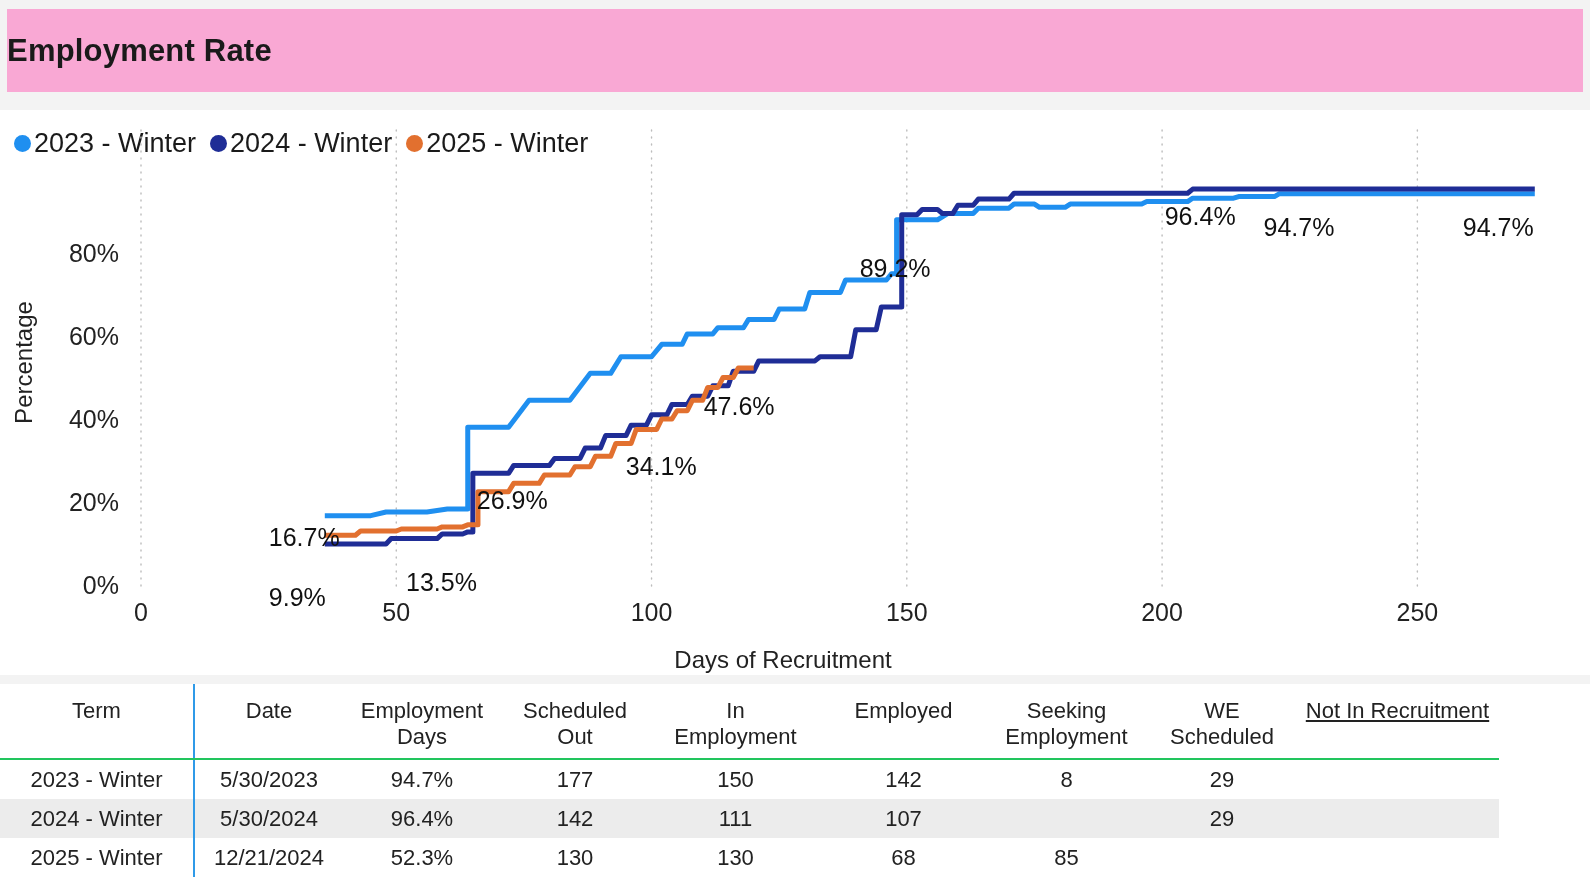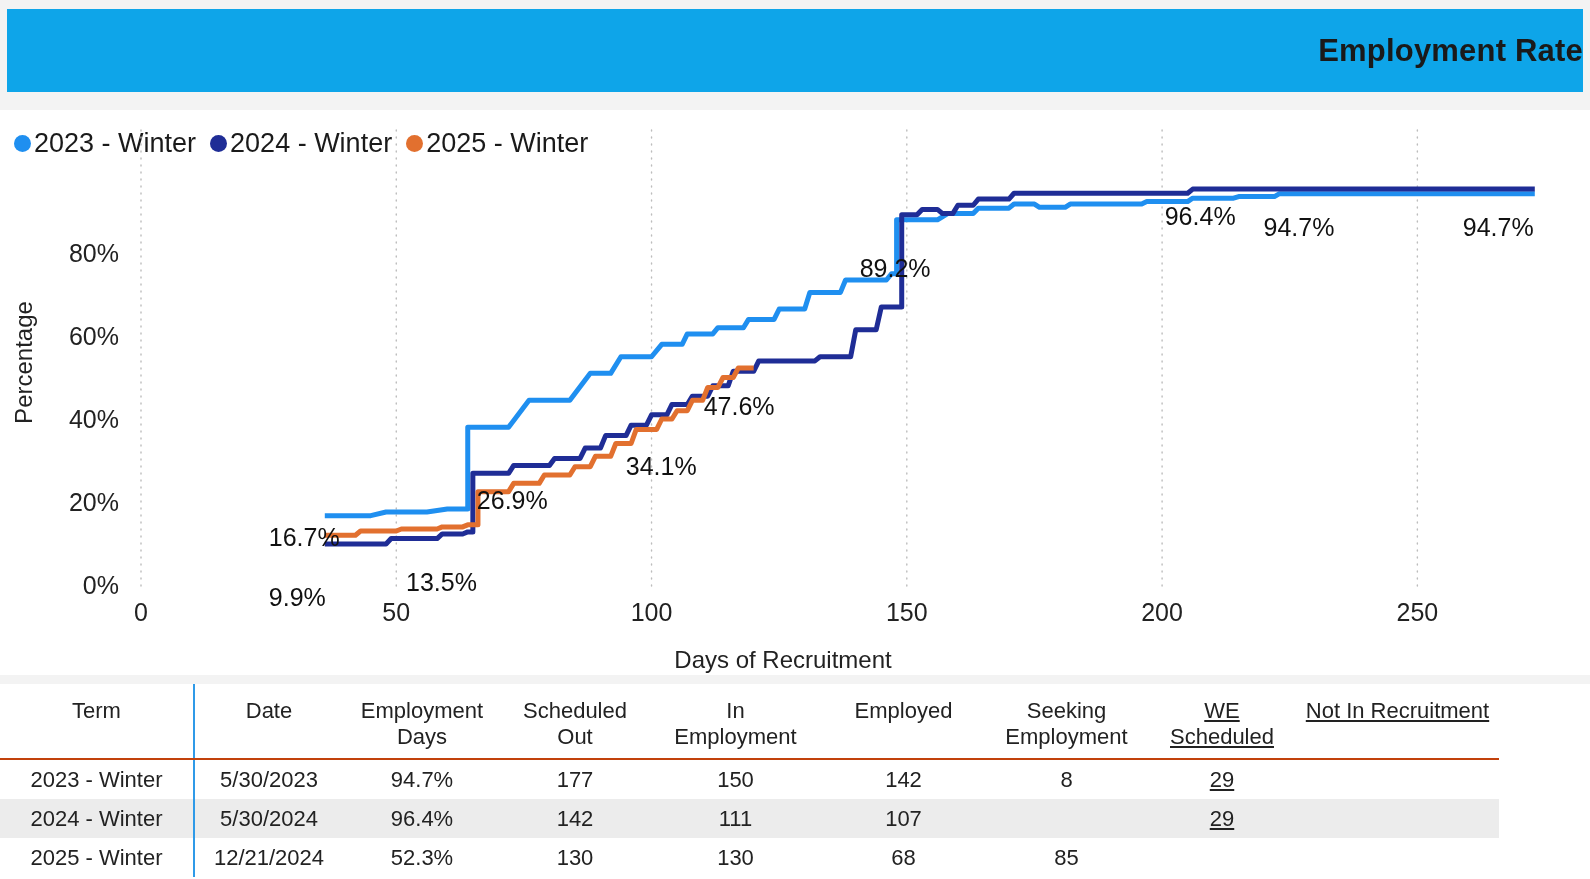--- a/index.html
+++ b/index.html
@@ -17,24 +17,24 @@
     background: #f3f3f3;
   }
 
   
   .header-band {
     position: absolute;
     left: 7px;
     top: 9px;
     width: 1576px;
     height: 83px;
-    background: #0ea5e9;
+    background: #f9a8d4;
     display: flex;
     align-items: center;
-    justify-content: flex-end;
+    justify-content: flex-start;
   }
   .header-title {
     font-size: 31px;
     font-weight: bold;
     color: #1a1a1a;
     letter-spacing: 0.2px;
   }
 
   
   .chart-card {
@@ -101,42 +101,42 @@
   table.grid th {
     font-weight: normal;
     font-size: 22px;
     color: #222;
     text-align: center;
     vertical-align: top;
     padding: 14px 4px 8px 4px;
     line-height: 1.18;
   }
   table.grid thead tr.head-row th {
-    border-bottom: 2px solid #c2410c;
+    border-bottom: 2px solid #22c55e;
   }
   table.grid td {
     font-size: 22px;
     color: #222;
     text-align: center;
     padding: 4px 4px;
     height: 31px;
     line-height: 1.05;
   }
   table.grid tbody tr.alt td { background: #ececec; }
   .col-term { width: 185px; text-align: left; }
   td.col-term { padding-left: 22px; text-align: left; }
   th.col-term { text-align: center; }
   .sep-right { border-right: 2px solid #2f9ae8; }
   .c-date { width: 140px; }
   .c-rate { width: 150px; }
   .c-sched { width: 140px; }
   .c-inrec { width: 165px; }
   .c-emp  { width: 155px; }
   .c-seek { width: 155px; }
-  .c-we   { width: 140px; text-decoration: underline; }
+  .c-we   { width: 140px; }
   .c-nir  { width: 195px; text-decoration: underline; }
 </style>
 </head>
 <body>
 
 <div id="page">
 
   <div class="header-band">
     <div class="header-title">Employment Rate</div>
   </div>

